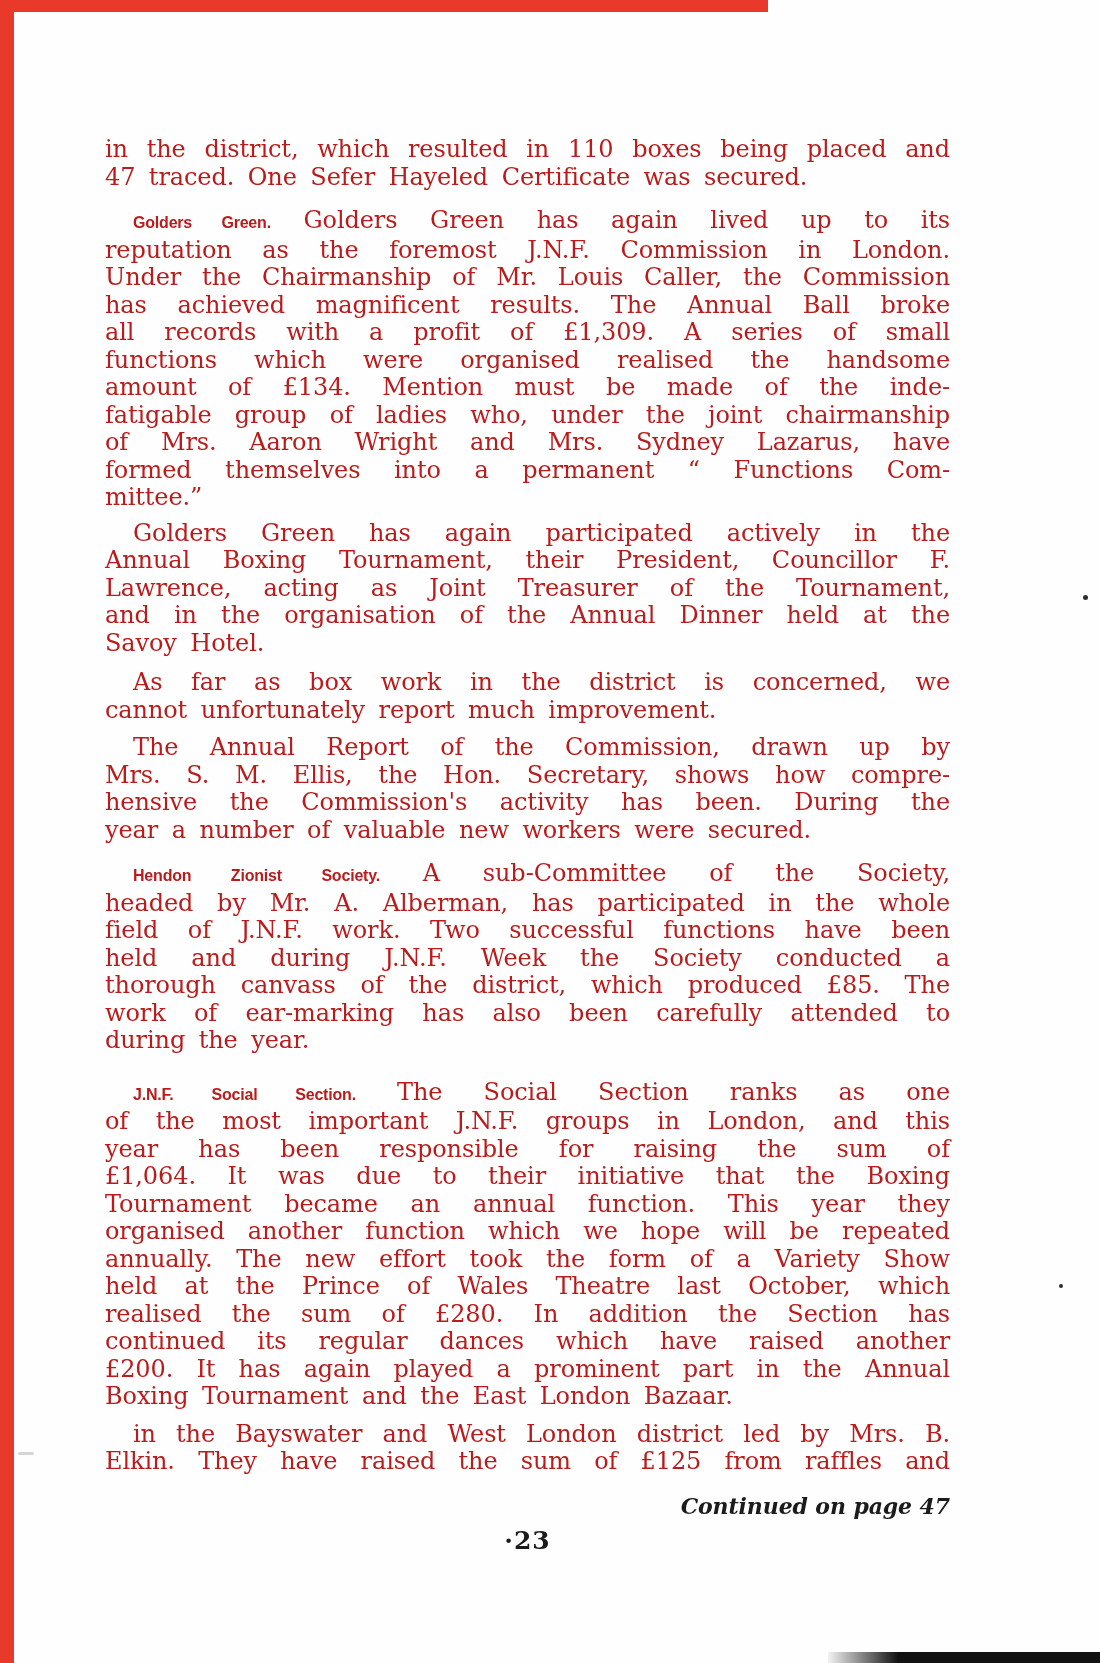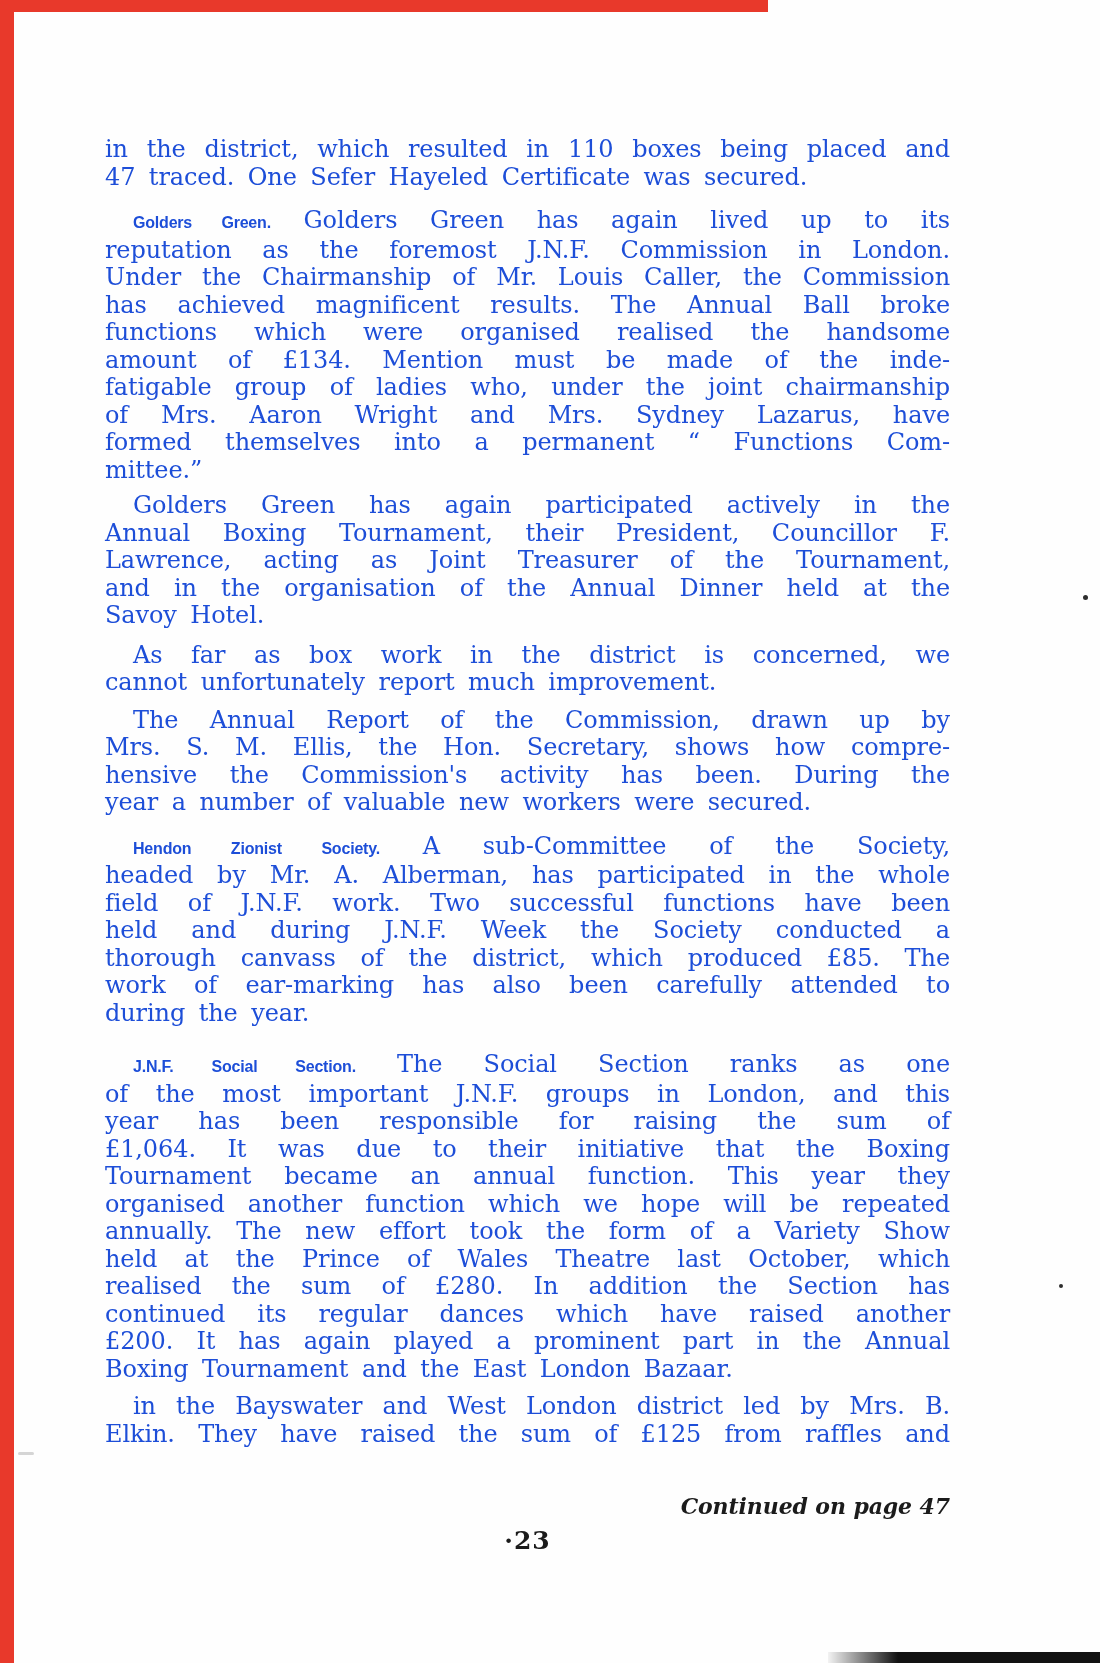--- a/index.html
+++ b/index.html
@@ -73,30 +73,31 @@
   }
   .speck{position:absolute;border-radius:50%;background:#2e2e2e;}
   .speck.s1{left:1083px;top:595px;width:5px;height:5px;}
   .speck.s2{left:1059px;top:1284px;width:4px;height:4px;}
 </style>
 </head>
 <body>
 
 <div class="page">
 
-  <div class="column" style="color: #1d4ed8;">
+  <div class="column" style="color: #b91c1c;">
       <div class="para p0">
         <div class="line">in the district, which resulted in 110 boxes being placed and</div>
         <div class="line endline">47 traced. One Sefer Hayeled Certificate was secured.</div>
       </div>
       <div class="para p1">
         <div class="line"><b class="shead">Golders Green.</b> Golders Green has again lived up to its</div>
         <div class="line">reputation as the foremost J.N.F. Commission in London.</div>
         <div class="line">Under the Chairmanship of Mr. Louis Caller, the Commission</div>
         <div class="line">has achieved magnificent results. The Annual Ball broke</div>
+        <div class="line">all records with a profit of £1,309. A series of small</div>
         <div class="line">functions which were organised realised the handsome</div>
         <div class="line">amount of £134. Mention must be made of the inde-</div>
         <div class="line">fatigable group of ladies who, under the joint chairmanship</div>
         <div class="line">of Mrs. Aaron Wright and Mrs. Sydney Lazarus, have</div>
         <div class="line">formed themselves into a permanent “ Functions Com-</div>
         <div class="line endline">mittee.”</div>
       </div>
       <div class="para p2">
         <div class="line">Golders Green has again participated actively in the</div>
         <div class="line">Annual Boxing Tournament, their President, Councillor F.</div>

